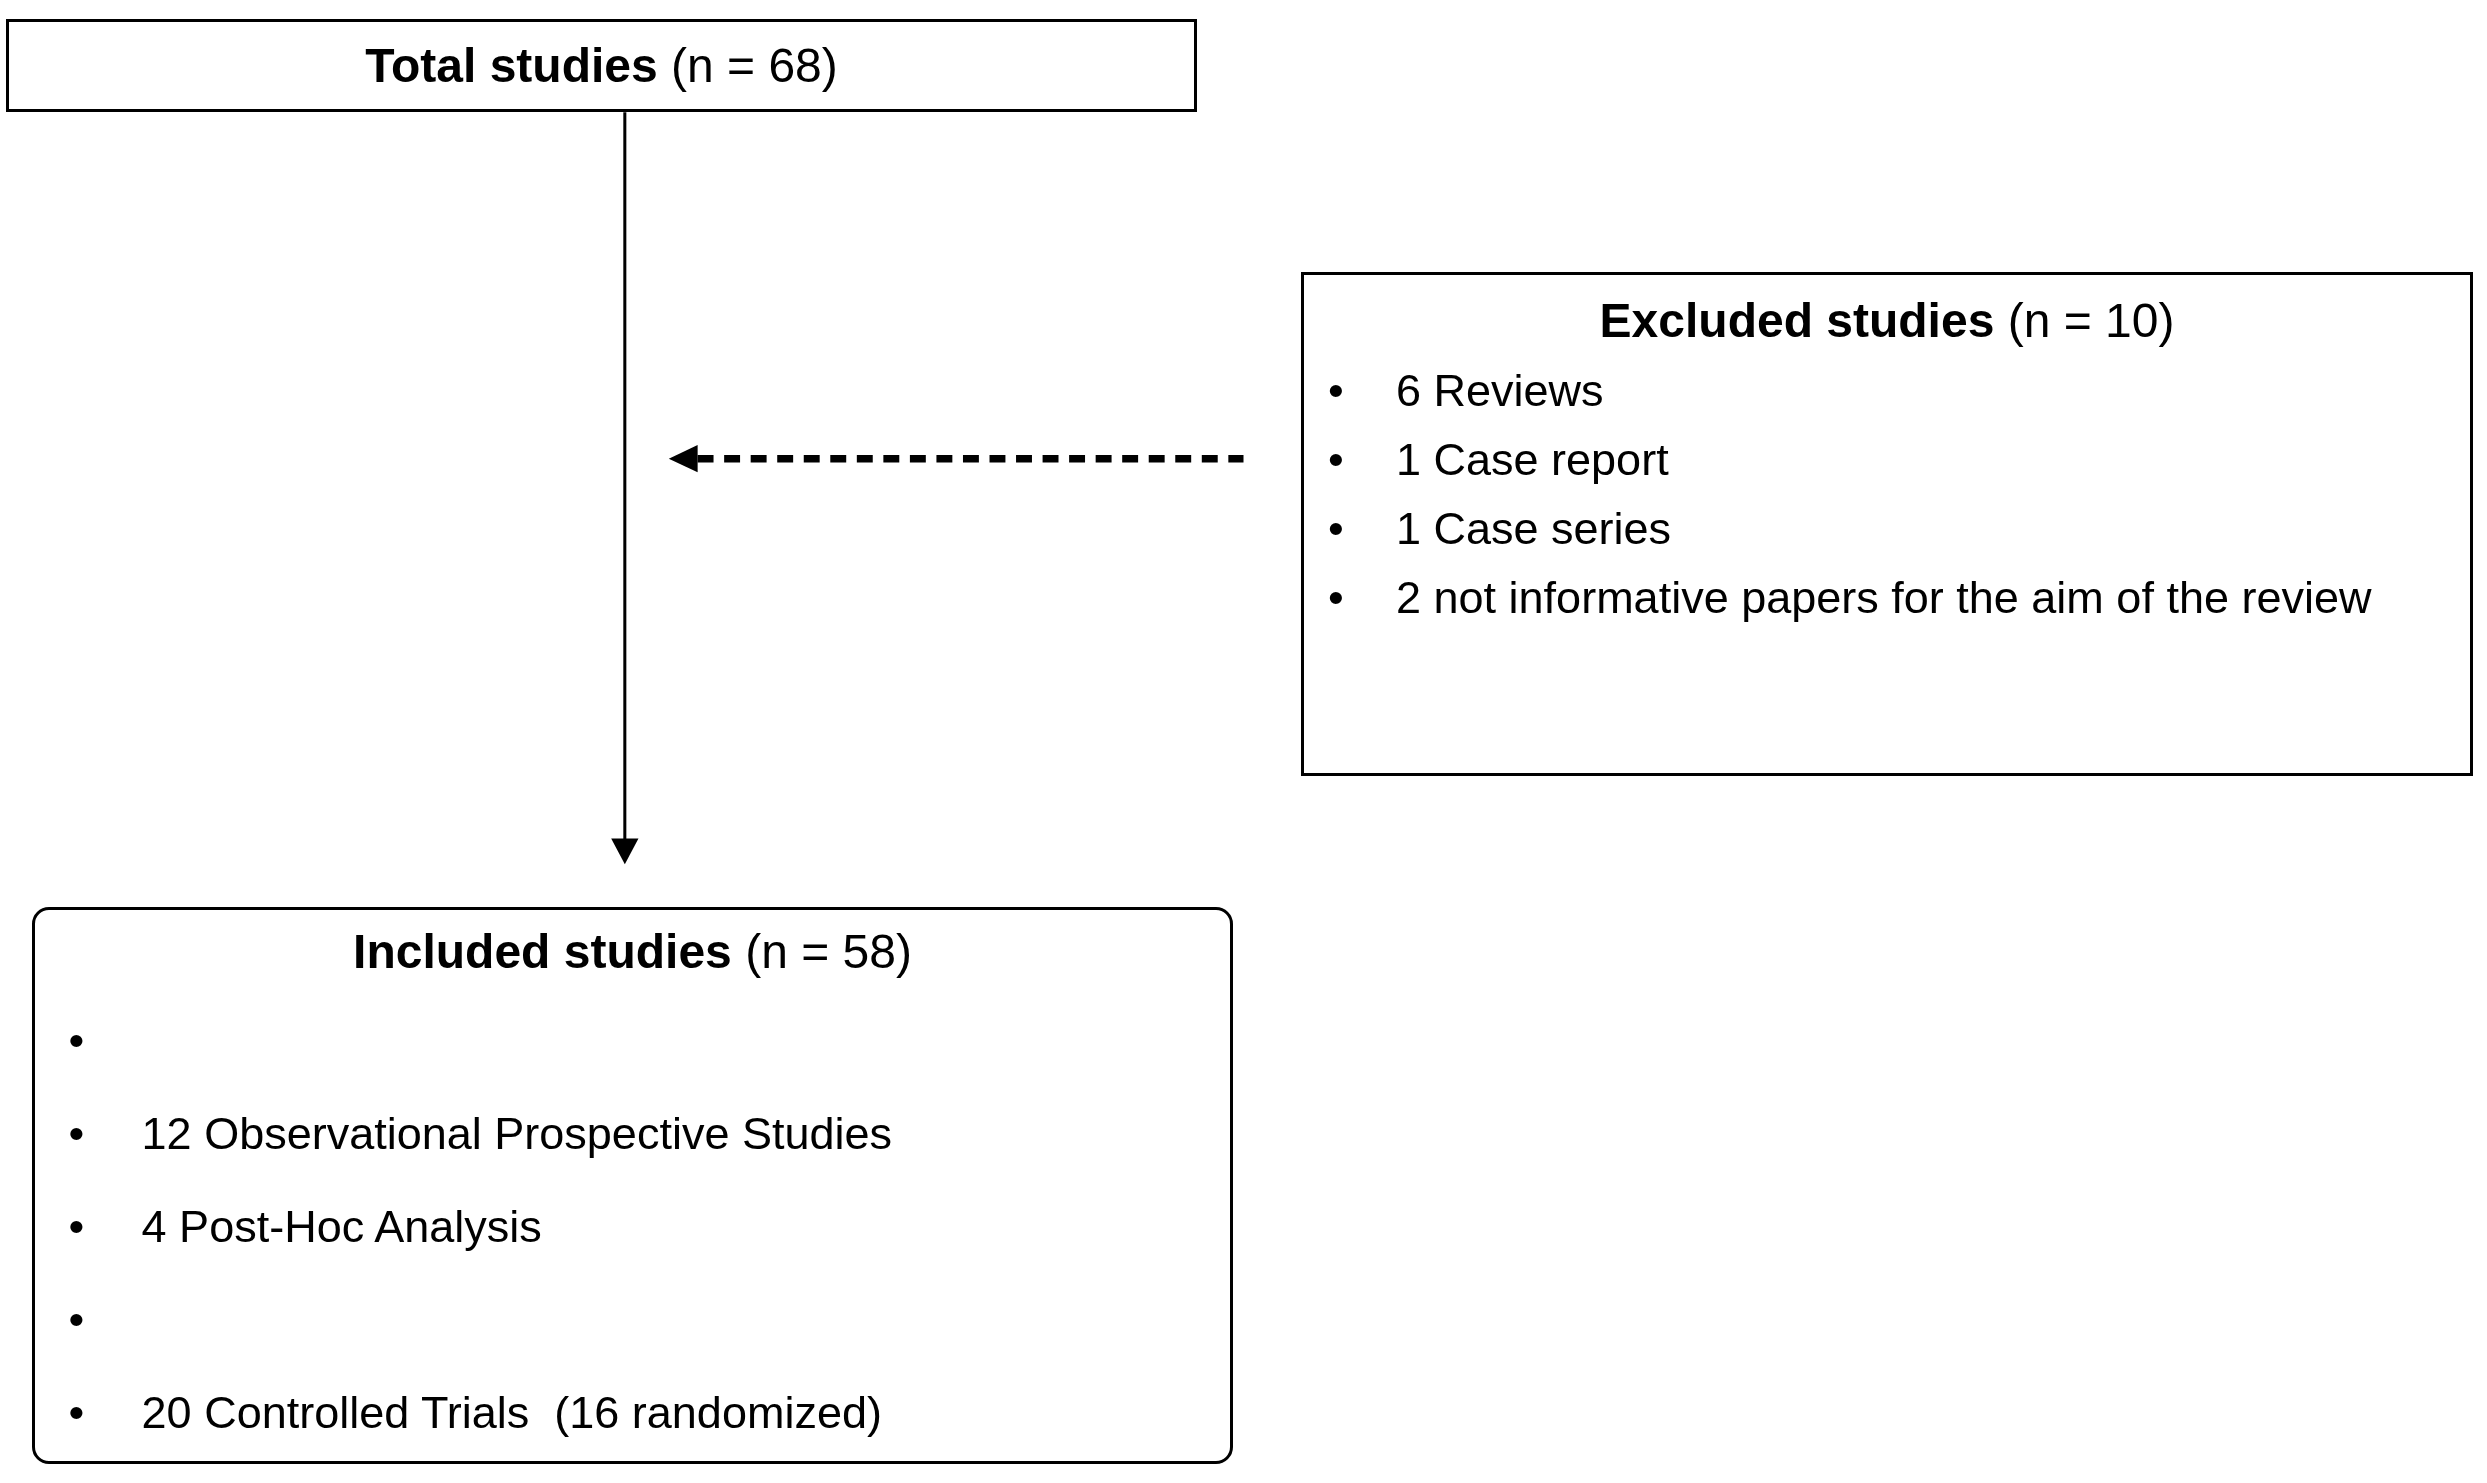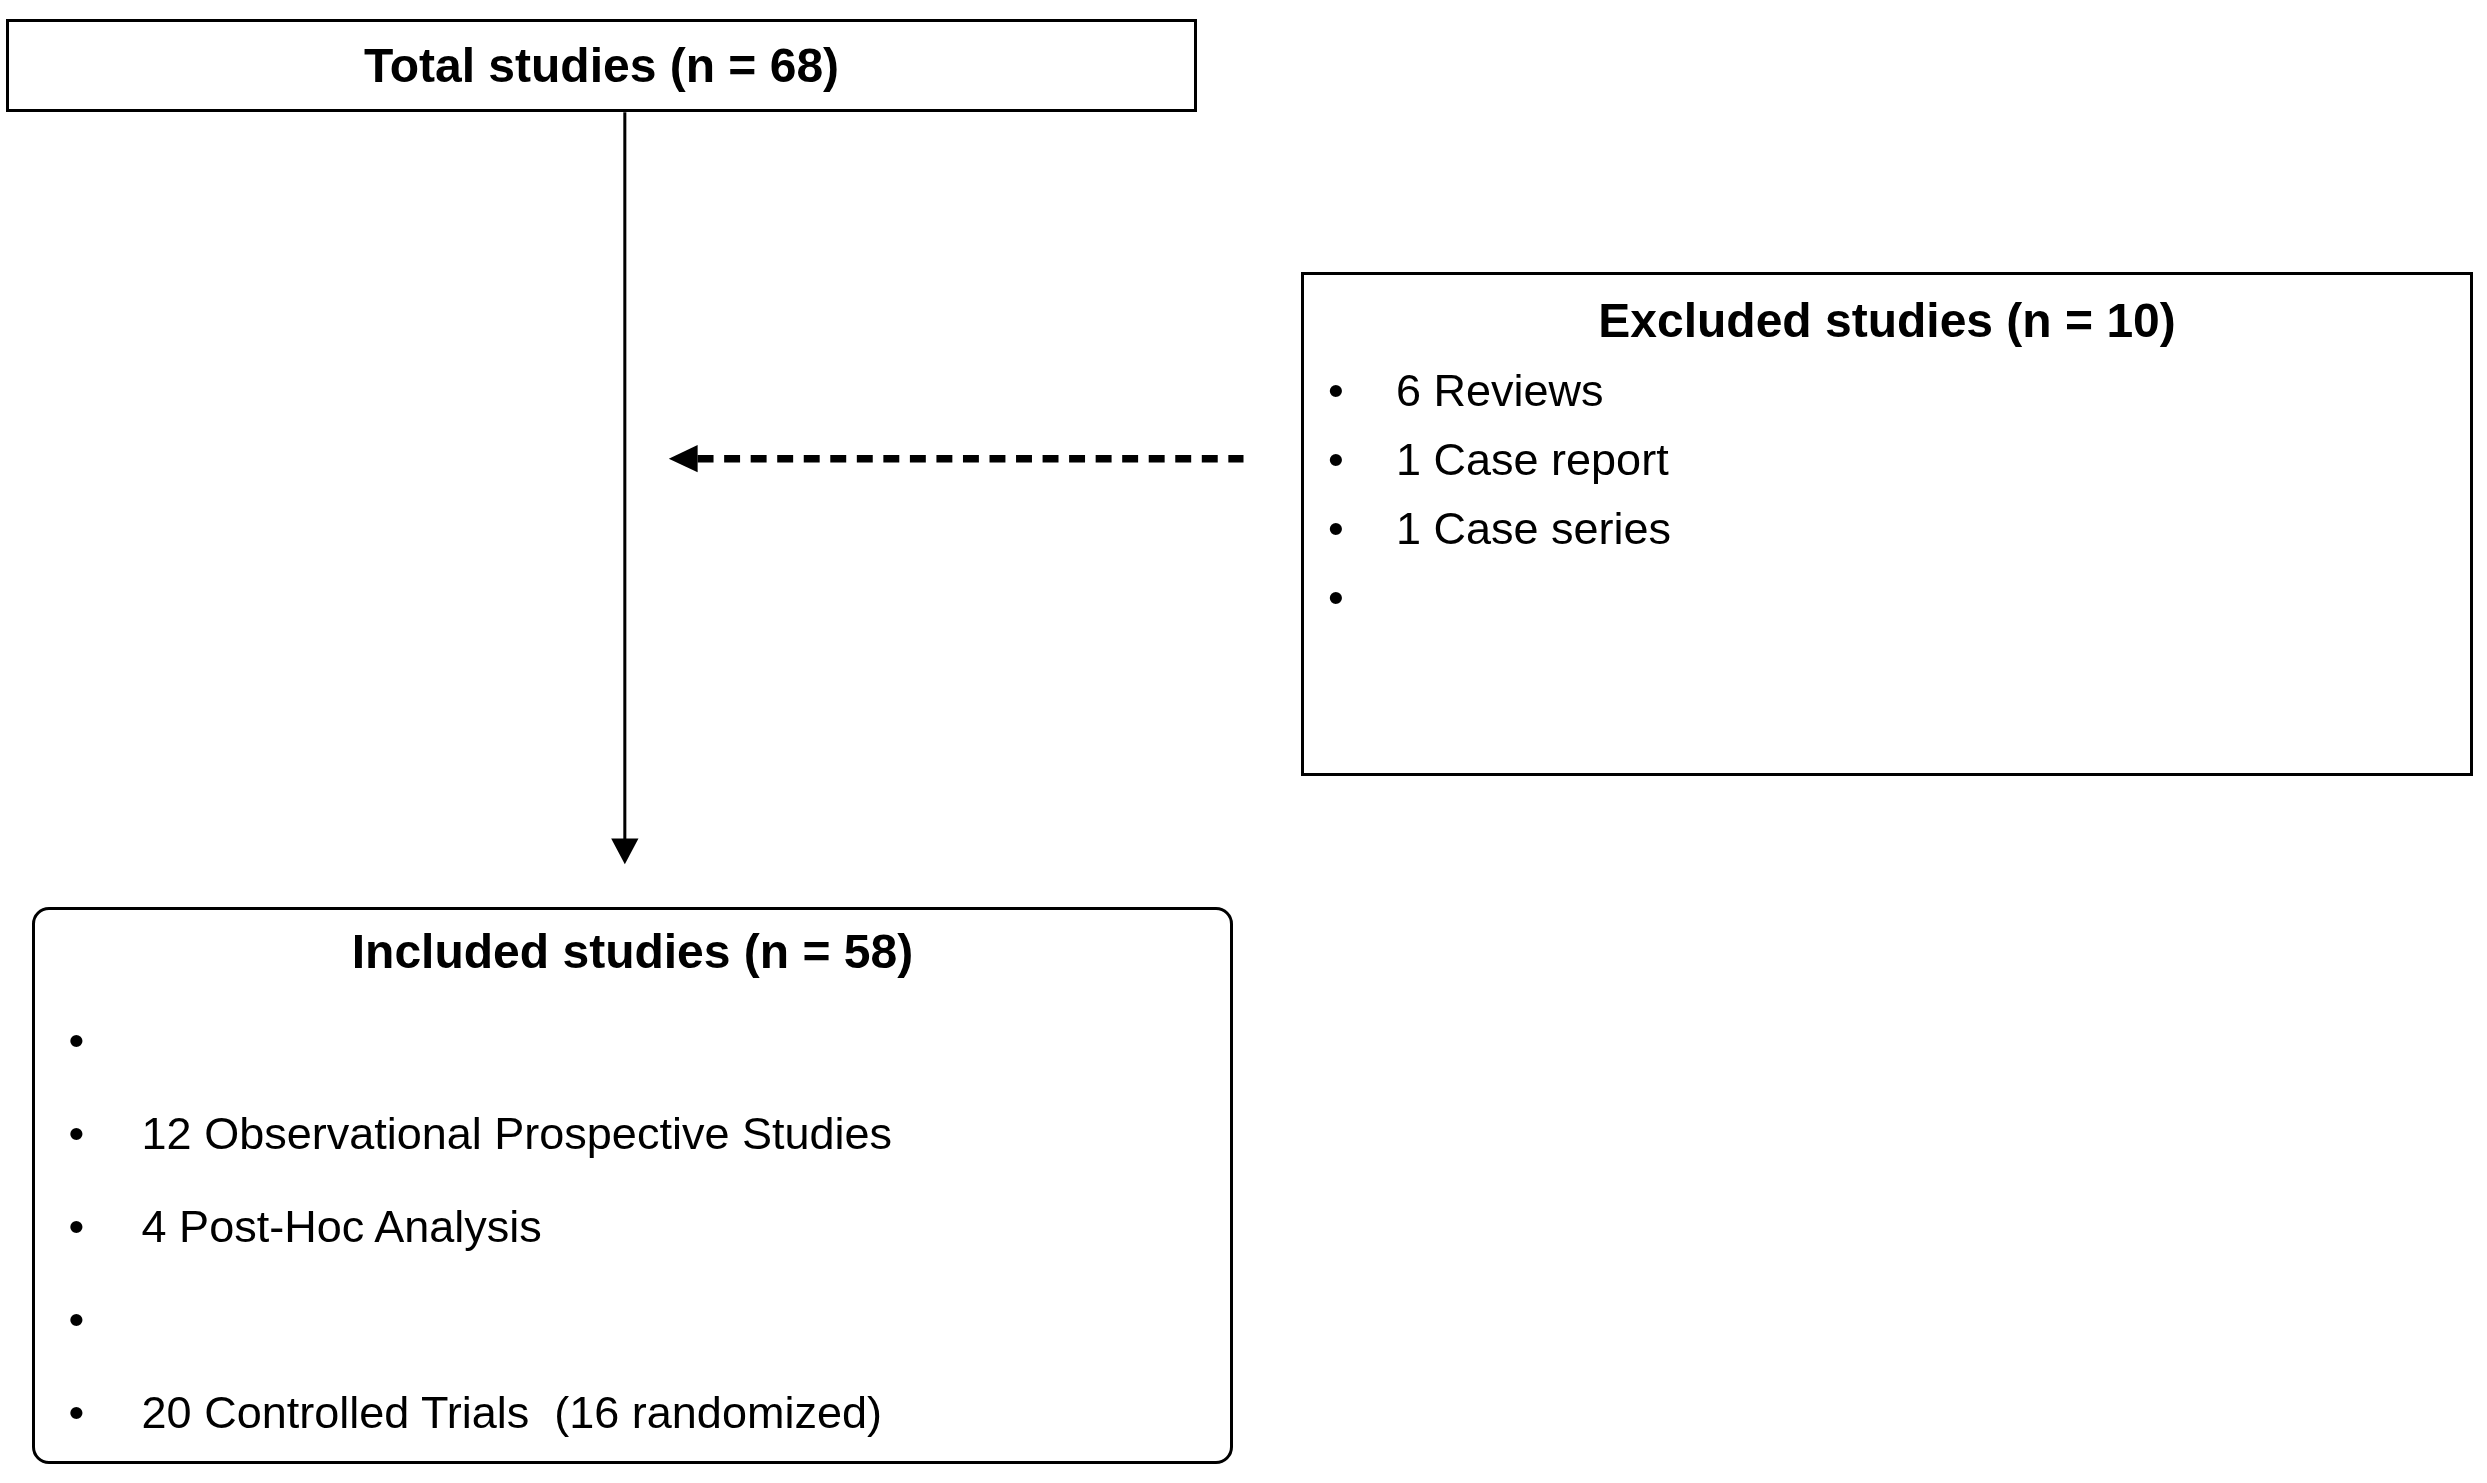--- a/index.html
+++ b/index.html
@@ -23,21 +23,21 @@
     border: 3.8px solid #000000;
   }
   .box-title {
     text-align: center;
     font-size: 48px;
     line-height: 70px;
     white-space: pre;
     color: #000000;
   }
   .box-title .title-bold { font-weight: 700; }
-  .box-title .title-rest { font-weight: 700; }
+  .box-title .title-rest { font-weight: 400; }
 
   
   .total-box {
     left: 6px;
     top: 19px;
     width: 1191px;
     height: 93px;
     border-width: 3px;
     display: flex;
     align-items: center;
@@ -143,20 +143,21 @@
           <span class="bullet-text">1 Case report</span>
         </div>
 
         <div class="bullet-row">
           <span class="bullet-glyph">•</span>
           <span class="bullet-text">1 Case series</span>
         </div>
 
         <div class="bullet-row">
           <span class="bullet-glyph">•</span>
+          <span class="bullet-text">2 not informative papers for the aim of the review</span>
         </div>
       </div>
   </div>
 
   <div class="box included-box">
     <div class="box-title"><span class="title-bold">Included studies</span><span class="title-rest"> (n = 58)</span></div>
     <div class="bullet-list">
 
         <div class="bullet-row">
           <span class="bullet-glyph">•</span>

